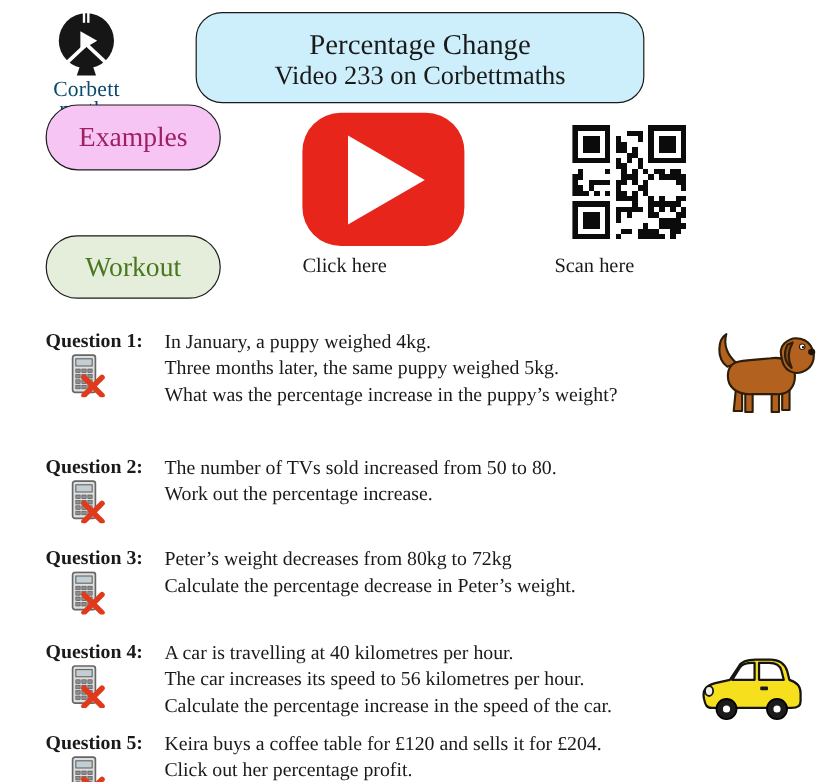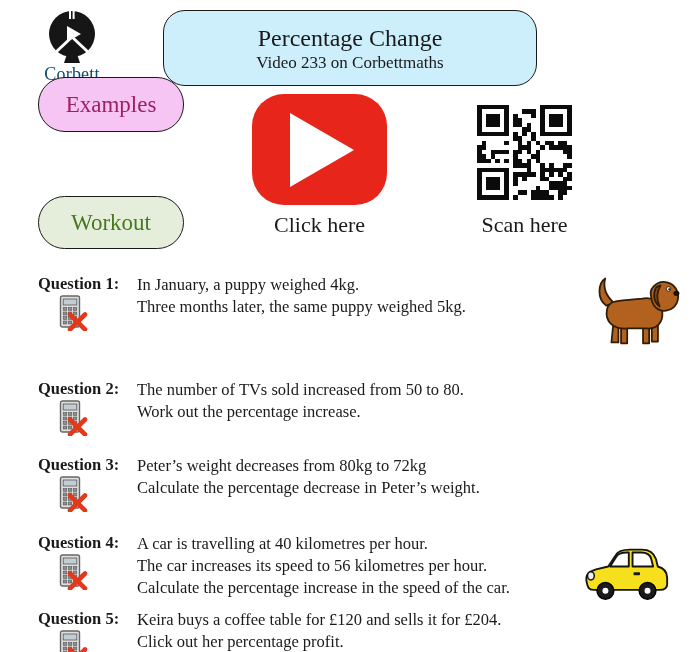--- a/index.html
+++ b/index.html
@@ -11,36 +11,36 @@
   .logo{position:absolute;left:36px;top:8px;width:72px;text-align:center;}
   .logo svg{display:block;margin:0 auto;}
   .logo-text{font-size:18px;line-height:17px;color:#0c4a6e;margin-top:2px;letter-spacing:.2px;}
   
   .title-box{
     position:absolute;left:163px;top:10px;width:372px;height:74px;
     background:var(--c-title-bg,#cdeefb);border:1.6px solid #1a1a1a;border-radius:22px;
     display:flex;flex-direction:column;justify-content:center;align-items:center;
   }
   .title-box .title{font-size:24px;line-height:28px;}
-  .title-box .subtitle{font-size:17px;line-height:21px;}
+  .title-box .subtitle{font-size:22px;line-height:21px;}
   
   .pill{
     position:absolute;left:38px;width:144px;height:53px;border:1.6px solid #1a1a1a;
     border-radius:27px;display:flex;align-items:center;justify-content:center;
     font-size:23px;cursor:pointer;
   }
-  .pill.examples{top:77px;background:var(--c-examples-bg,#f7c5f3);color:var(--c-examples-text,#9e2063);font-family:Liberation Serif, serif;}
+  .pill.examples{top:87px;background:var(--c-examples-bg,#f7c5f3);color:var(--c-examples-text,#9e2063);font-family:Liberation Serif, serif;}
   .pill.workout{top:196px;background:var(--c-workout-bg,#e5eedb);color:var(--c-workout-text,#49771f);height:51px;}
   
   .play-button{
     position:absolute;left:252px;top:94px;width:135px;height:111px;
     background:var(--c-play-red,#e8251a);border-radius:32px;cursor:pointer;
     display:flex;align-items:center;justify-content:center;
   }
-  .caption{position:absolute;font-size:22px;text-align:center;}
+  .caption{position:absolute;font-size:17px;}
   .click-here{left:252px;width:135px;top:212px;}
   .scan-here{left:462px;width:125px;top:212px;}
   
   .qr{position:absolute;left:477px;top:102px;width:95px;height:100px;}
   
   .question{position:absolute;left:0;width:700px;}
   .q1{top:274px;} .q2{top:379px;} .q3{top:455px;} .q4{top:533px;} .q5{top:609px;}
   .q-label{position:absolute;left:38px;top:0;font-size:16.5px;white-space:nowrap;font-weight:bold;}
   .q-calc{position:absolute;left:59px;top:21px;}
   .q-lines{position:absolute;left:137px;top:0;width:470px;font-size:16.5px;line-height:22px;}
@@ -337,20 +337,21 @@
   <div class="caption scan-here">Scan here</div>
 
   <div class="question q1">
     <div class="q-label">Question 1:</div>
     <svg class="q-calc" width="30" height="36" viewBox="0 0 30 36">
         <use href="#calc-icon"></use>
       </svg>
     <div class="q-lines">
       <div>In January, a puppy weighed 4kg.</div>
       <div>Three months later, the same puppy weighed 5kg.</div>
+      <div>What was the percentage increase in the puppy’s weight?</div>
     </div>
   </div>
 
   <div class="question q2">
     <div class="q-label">Question 2:</div>
     <svg class="q-calc" width="30" height="36" viewBox="0 0 30 36">
         <use href="#calc-icon"></use>
       </svg>
     <div class="q-lines">
       <div>The number of TVs sold increased from 50 to 80.</div>

